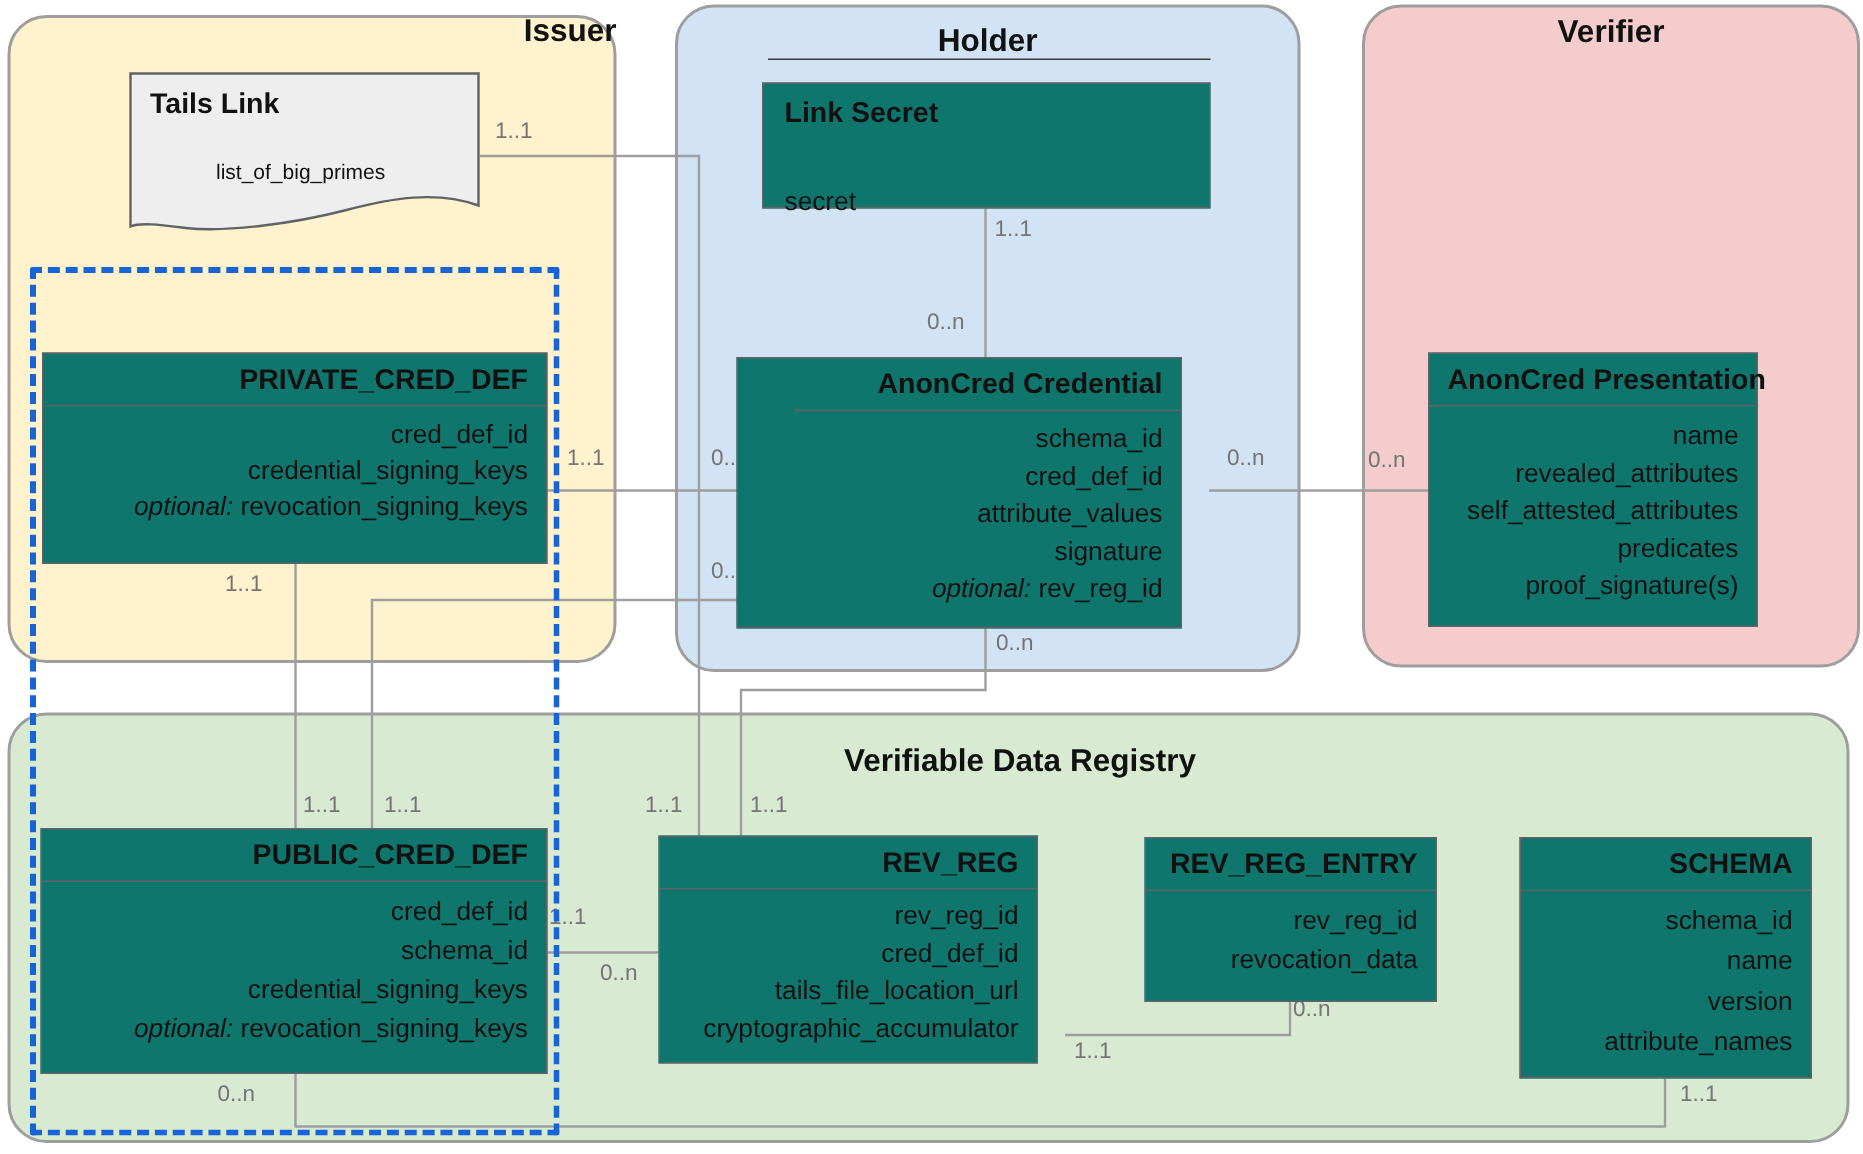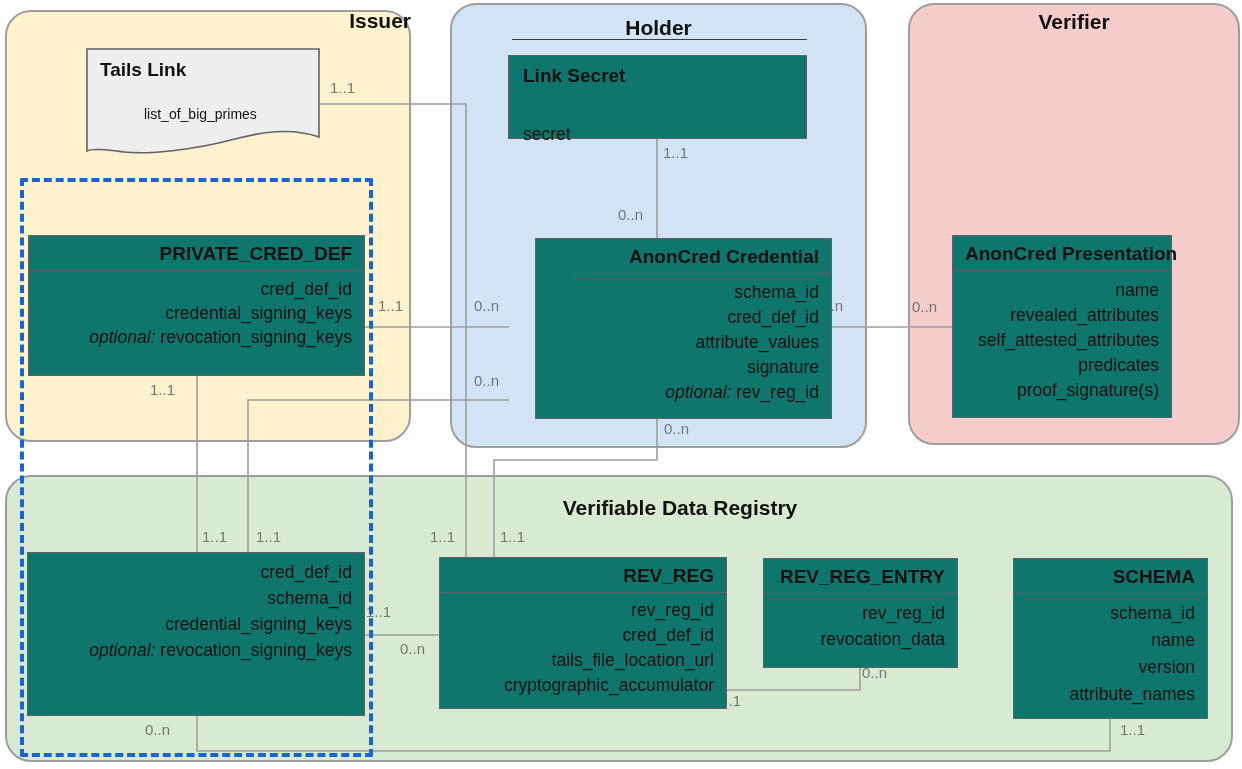--- a/index.html
+++ b/index.html
@@ -92,21 +92,21 @@
 
   <div class="ebox" style="left:28px;top:235px;width:337px;height:141px;">
     <div class="ebox-h">PRIVATE_CRED_DEF</div>
     <div class="ebox-b" style="padding-top:6px;line-height:24px;">
       <div>cred_def_id</div>
       <div>credential_signing_keys</div>
       <div><span class="opt">optional:</span> <span>revocation_signing_keys</span></div>
     </div>
   </div>
 
-  <div class="ebox" style="left:535px;top:238px;width:297px;height:181px;padding-left:37px;">
+  <div class="ebox" style="left:491px;top:238px;width:297px;height:181px;padding-left:37px;">
     <div class="ebox-h">AnonCred Credential</div>
     <div class="ebox-b" style="padding-top:6px;line-height:25px;">
       <div>schema_id</div>
       <div>cred_def_id</div>
       <div>attribute_values</div>
       <div>signature</div>
       <div><span class="opt">optional:</span> <span>rev_reg_id</span></div>
     </div>
   </div>
 
@@ -115,29 +115,30 @@
     <div class="ebox-b" style="padding-top:7px;line-height:25px;">
       <div>name</div>
       <div>revealed_attributes</div>
       <div>self_attested_attributes</div>
       <div>predicates</div>
       <div>proof_signature(s)</div>
     </div>
   </div>
 
   <div class="ebox" style="left:27px;top:552px;width:338px;height:164px;">
+    <div class="ebox-h">PUBLIC_CRED_DEF</div>
     <div class="ebox-b" style="padding-top:6px;line-height:26px;">
       <div>cred_def_id</div>
       <div>schema_id</div>
       <div>credential_signing_keys</div>
       <div><span class="opt">optional:</span> <span>revocation_signing_keys</span></div>
     </div>
   </div>
 
-  <div class="ebox" style="left:439px;top:557px;width:288px;height:152px;">
+  <div class="ebox" style="left:439px;top:557px;width:253px;height:152px;">
     <div class="ebox-h">REV_REG</div>
     <div class="ebox-b" style="padding-top:5px;line-height:25px;">
       <div>rev_reg_id</div>
       <div>cred_def_id</div>
       <div>tails_file_location_url</div>
       <div>cryptographic_accumulator</div>
     </div>
   </div>
 
   <div class="ebox" style="left:763px;top:558px;width:195px;height:110px;">

